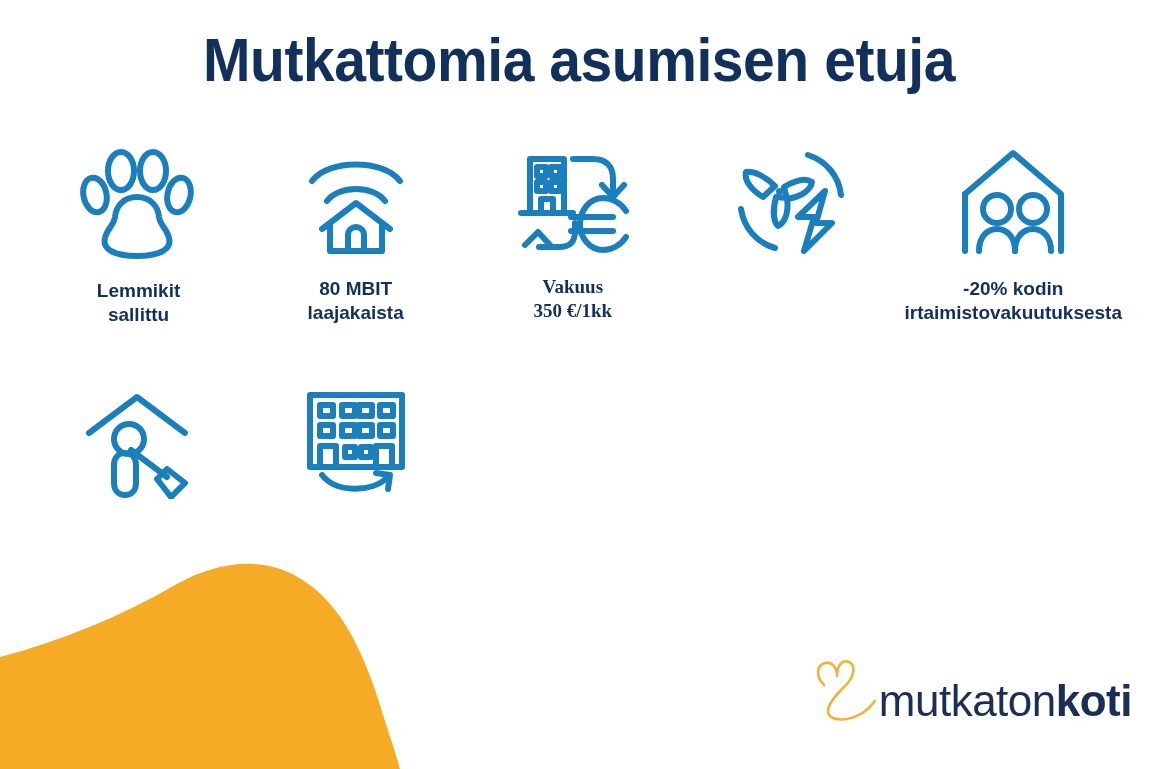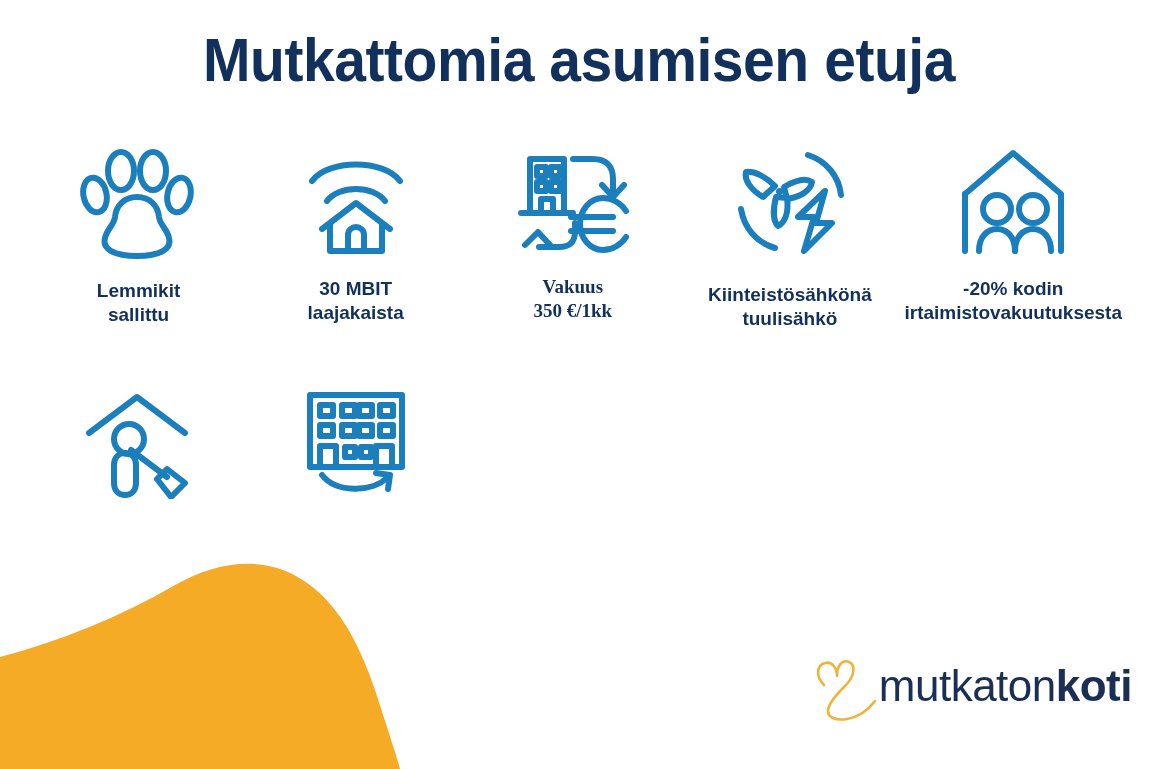--- a/index.html
+++ b/index.html
@@ -57,21 +57,21 @@
   
   .r1c1 .icon-wrap{margin-bottom:14px;}
   .r1c3 .cell-label{margin-top:-2px;font-family:Liberation Serif, serif;}
   .r1c4 .icon-wrap{margin-bottom:18px;}
   .r2c3 .icon-wrap{margin-bottom:6px;}
   .r2c4 .icon-wrap{margin-bottom:2px;}
 
   
   .logo{
     position:absolute;right:26px;bottom:46px;
-    display:flex;align-items:center;gap:0;
+    display:flex;align-items:flex-end;gap:0;
   }
   .logo-mark{width:66px;height:74px;flex:0 0 auto;margin-right:2px;}
   .logo-text{
     font-size:44px;color:#1b2f55;
     font-family:"Liberation Sans","DejaVu Sans",sans-serif;
     letter-spacing:-0.5px;line-height:1;
     white-space:nowrap;
   }
   .logo-text .light{font-weight:400;}
   .logo-text .bold{font-weight:bold;}
@@ -106,21 +106,21 @@
     <div class="cell r1c2">
       <div class="icon-wrap">
         <svg width="112" height="112" viewBox="0 0 112 112" fill="none" stroke="#1b7fbd" stroke-width="6" stroke-linecap="round">
           <path d="M12 34 C 28 12 84 12 100 34"></path>
           <path d="M27 54 C 39 38 73 38 85 54"></path>
           <path d="M22 82 L 56 56 L 90 82" stroke-linejoin="round"></path>
           <path d="M30 77 L 30 104 L 82 104 L 82 77" stroke-linejoin="round"></path>
           <path d="M48 104 L 48 88 C 48 83 52 80 56 80 C 60 80 64 83 64 88 L 64 104" stroke-linejoin="round"></path>
         </svg>
       </div>
-      <div class="cell-label">30 MBIT
+      <div class="cell-label">80 MBIT
 laajakaista</div>
     </div>
 
     <div class="cell r1c3">
       <div class="icon-wrap">
         <svg width="120" height="112" viewBox="0 0 120 112" fill="none" stroke="#1b7fbd" stroke-width="6" stroke-linecap="round" stroke-linejoin="round">
 
           <path d="M17 66 L 17 12 L 51 12 L 51 66"></path>
           <rect x="24" y="20" width="9" height="9"></rect>
           <rect x="38" y="20" width="9" height="9"></rect>
@@ -153,22 +153,20 @@
           <path d="M9 62 C 12 81 25 96 43 101"></path>
 
           <path d="M43 39 C 33 29 22 24 14 25 C 12 33 19 43 31 50 Z"></path>
           <path d="M52 40 C 64 33 74 31 80 35 C 79 43 69 50 55 52 Z"></path>
           <path d="M44 50 C 41 62 41 74 46 79 C 53 76 57 65 55 51 Z"></path>
           <circle cx="47.5" cy="44.5" r="3.5" fill="#1b7fbd" stroke="none"></circle>
 
           <path d="M93 44 L 66 70 L 82 70 L 72 104 L 100 76 L 84 76 Z"></path>
         </svg>
       </div>
-      <div class="cell-label">Kiinteistösähkönä
-tuulisähkö</div>
     </div>
 
     <div class="cell r2c1">
       <div class="icon-wrap">
         <svg width="116" height="112" viewBox="0 0 116 112" fill="none" stroke="#1b7fbd" stroke-width="6" stroke-linecap="round" stroke-linejoin="round">
           <path d="M10 47 L 58 6 L 106 47 L 106 104"></path>
           <path d="M10 47 L 10 104"></path>
           <circle cx="42" cy="62" r="14"></circle>
           <circle cx="78" cy="62" r="14"></circle>
           <path d="M24 104 C 24 90 32 82 42 82 C 52 82 60 90 60 104"></path>

